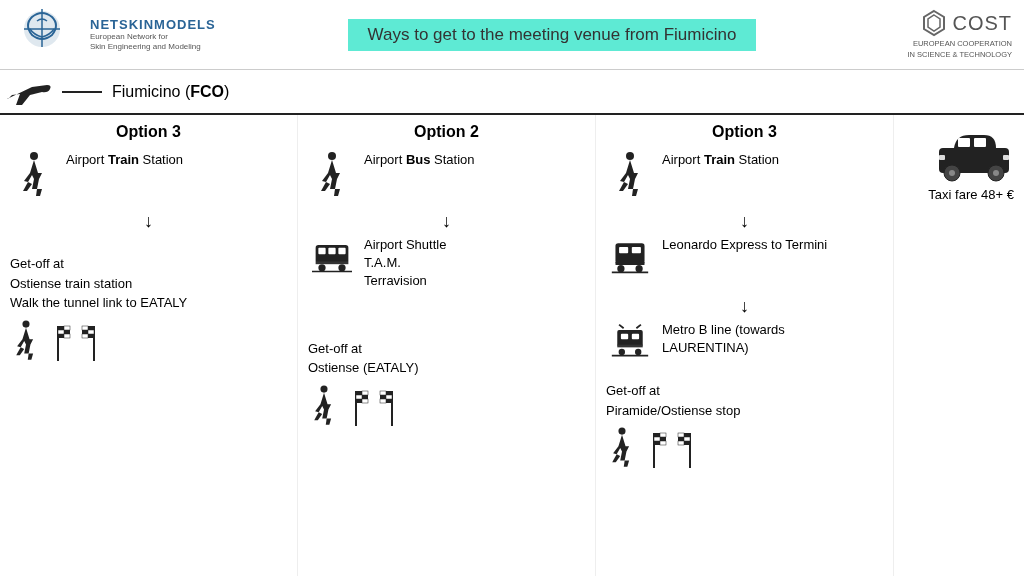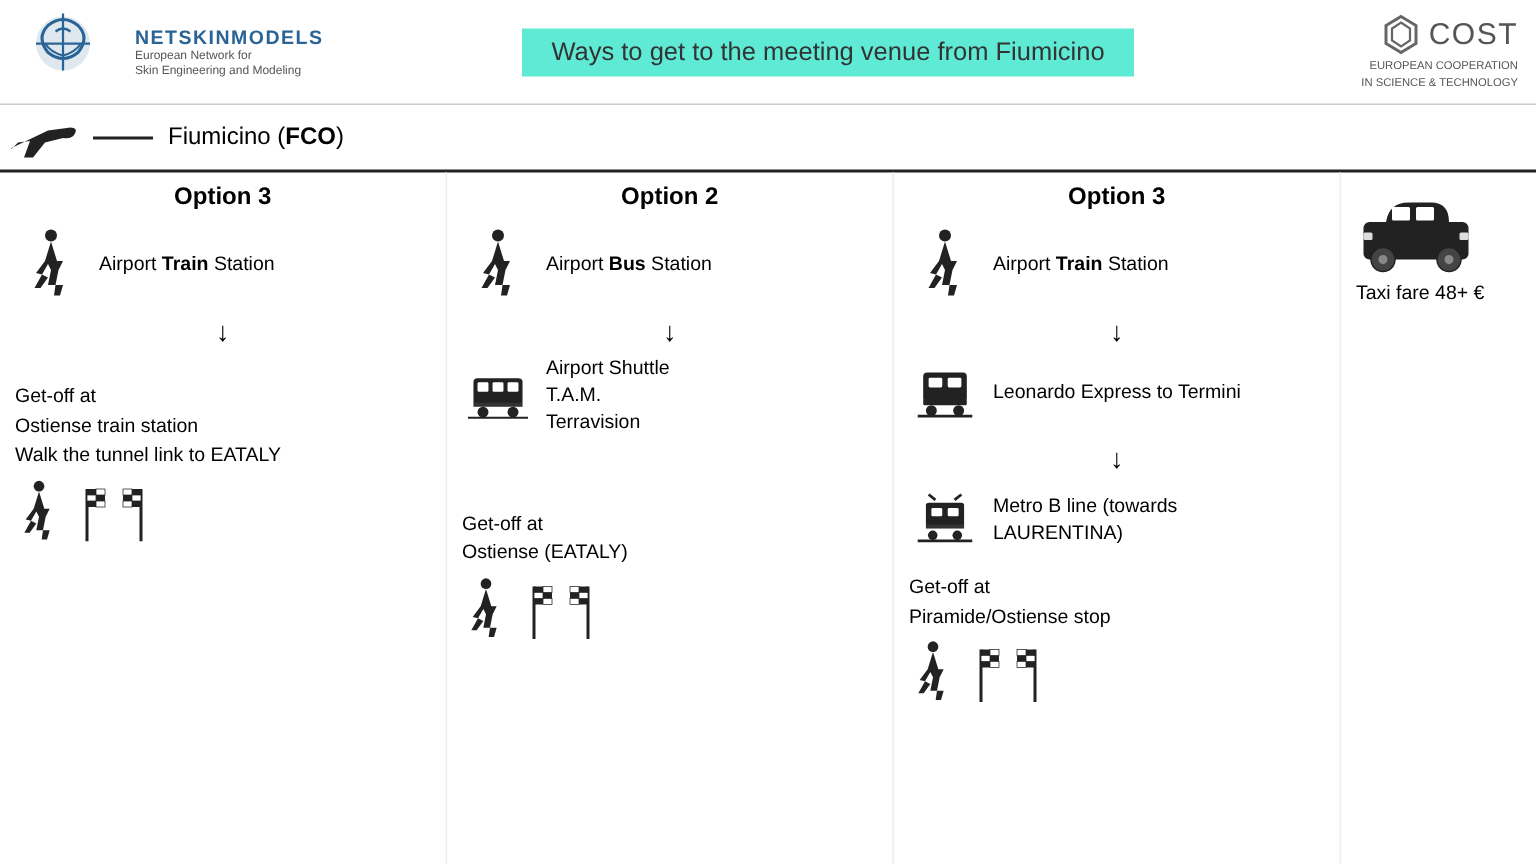--- a/index.html
+++ b/index.html
@@ -119,27 +119,27 @@
       text-align: center;
       margin-bottom: 10px;
     }
 
     
     .taxi-col {
       width: 130px;
       padding: 8px 10px;
       display: flex;
       flex-direction: column;
+      align-items: flex-end;
+    }
+
+    
+    .step-row {
+      display: flex;
       align-items: flex-start;
-    }
-
-    
-    .step-row {
-      display: flex;
-      align-items: center;
       gap: 8px;
       margin-bottom: 10px;
       min-height: 50px;
     }
     .step-icon {
       width: 48px;
       flex-shrink: 0;
       display: flex;
       justify-content: center;
       align-items: center;

